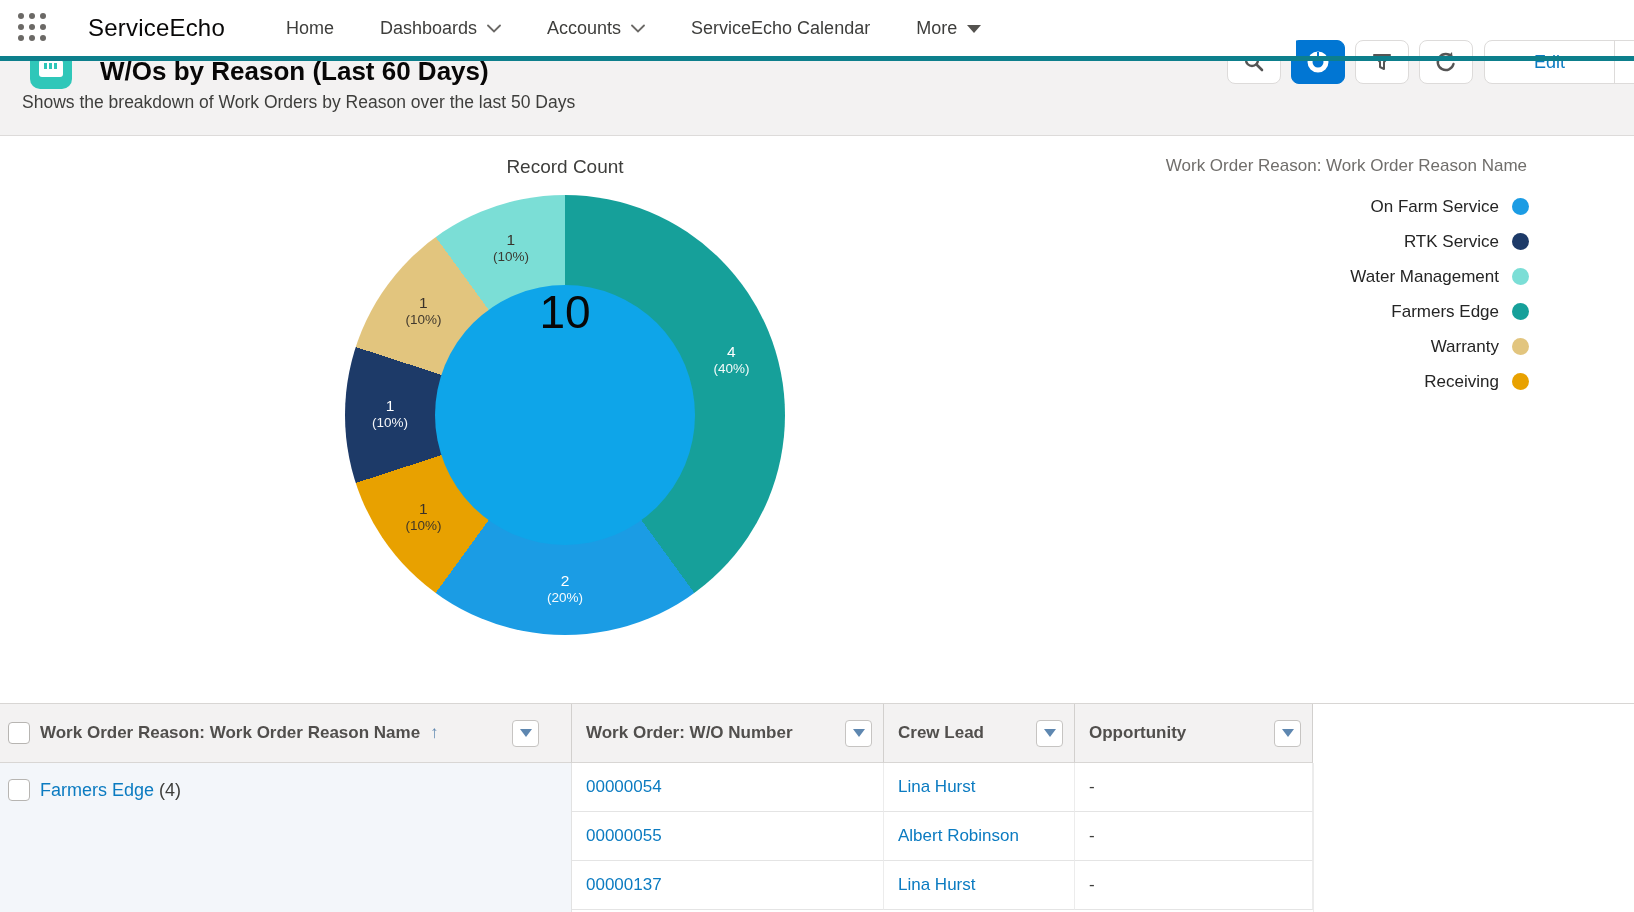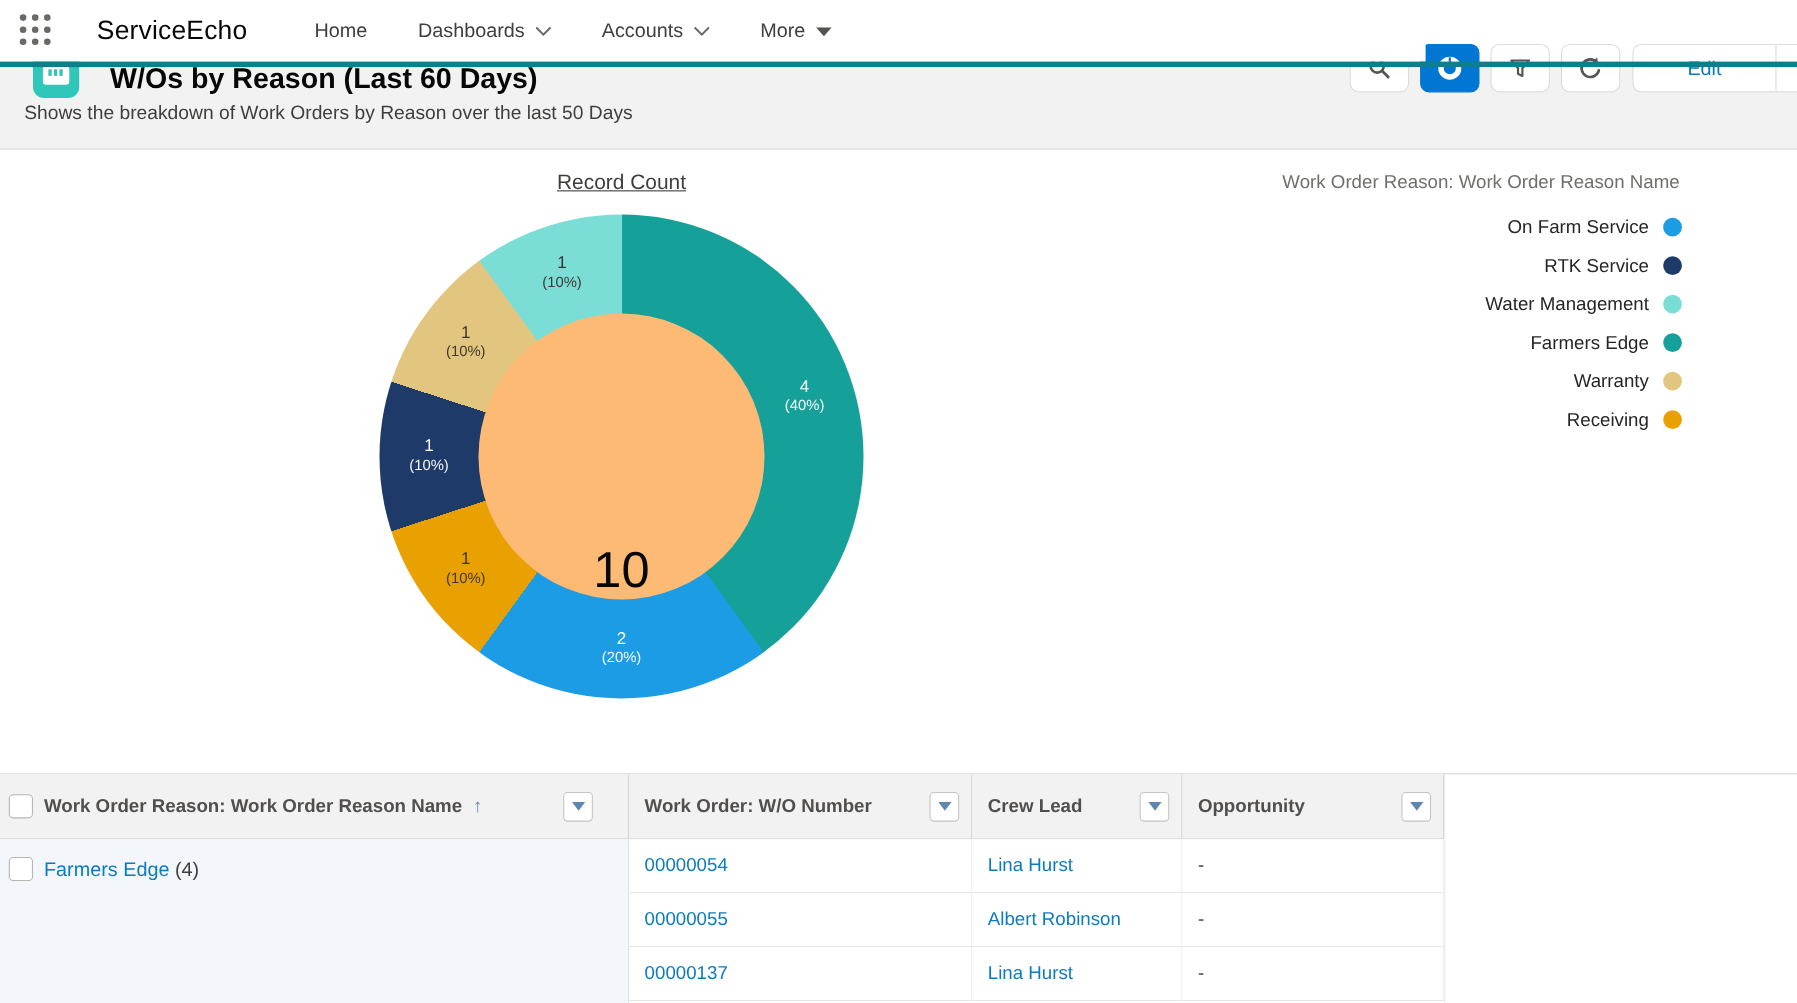--- a/index.html
+++ b/index.html
@@ -41,25 +41,25 @@
           display:flex; align-items:center; justify-content:center; cursor:pointer; }
   .hbtn.blue { background:#0176d3; border-color:#0176d3; }
   .edit-group { position:absolute; top:0; left:1443px; width:205px; height:44px; background:#fff;
                 border:1px solid #dddbda; border-radius:8px; display:flex; cursor:pointer; }
   .edit-main { width:129px; display:flex; align-items:center; justify-content:center; font-size:18px; color:#0b7bc1; }
   .edit-caret { flex:1; border-left:1px solid #dddbda; display:flex; align-items:center; justify-content:center; }
   .caret-down { width:0; height:0; border-left:6px solid transparent; border-right:6px solid transparent;
                 border-top:7px solid #54524f; }
 
   
-  .chart-title { position:absolute; left:440px; top:156px; width:250px; text-align:center; font-size:19px; color:#3e3e3c;text-decoration:underline; }
+  .chart-title { position:absolute; left:440px; top:156px; width:250px; text-align:center; font-size:19px; color:#3e3e3c; }
   .donut { position:absolute; left:345px; top:195px; width:440px; height:440px; }
   .donut-ring { position:absolute; inset:0; border-radius:50%; }
-  .donut-hole { position:absolute; left:90px; top:90px; width:260px; height:260px; background:#fdba74; border-radius:50%;
-                display:flex; align-items:flex-end; justify-content:center; }
+  .donut-hole { position:absolute; left:90px; top:90px; width:260px; height:260px; background:#0ea5e9; border-radius:50%;
+                display:flex; align-items:flex-start; justify-content:center; }
   .donut-total { font-size:46px; color:#080707; }
   .slice-label { position:absolute; width:90px; text-align:center; pointer-events:none; }
   .slice-label .v { font-size:15.5px; line-height:18px; }
   .slice-label .p { font-size:13.5px; line-height:16px; opacity:.95; }
 
   .legend-title { position:absolute; right:107px; top:156px; font-size:17px; color:#706e6b; }
   .legend-items { position:absolute; right:105px; top:189px; }
   .legend-item { height:35px; display:flex; align-items:center; justify-content:flex-end; gap:13px; cursor:pointer; }
   .legend-item .lbl { font-size:17px; color:#252525; }
   .legend-item .dot { width:17px; height:17px; border-radius:50%; }
@@ -120,20 +120,23 @@
         </div>
         <div class="nav-item">
           <span>Accounts</span>
           <span class="chev">
             <svg width="14" height="9" viewBox="0 0 14 9">
               <path d="M1 1.5 L7 7.5 L13 1.5" fill="none" stroke="#6b6966" stroke-width="1.8" stroke-linecap="round"></path>
             </svg>
           </span>
         </div>
         <div class="nav-item">
+          <span>ServiceEcho Calendar</span>
+        </div>
+        <div class="nav-item">
           <span>More</span>
           <span class="tri-solid"></span>
         </div>
       </nav>
   </header>
   <div class="teal-bar"></div>
 
   <section class="report-header">
     <div class="report-icon">
       <div class="sheet">

